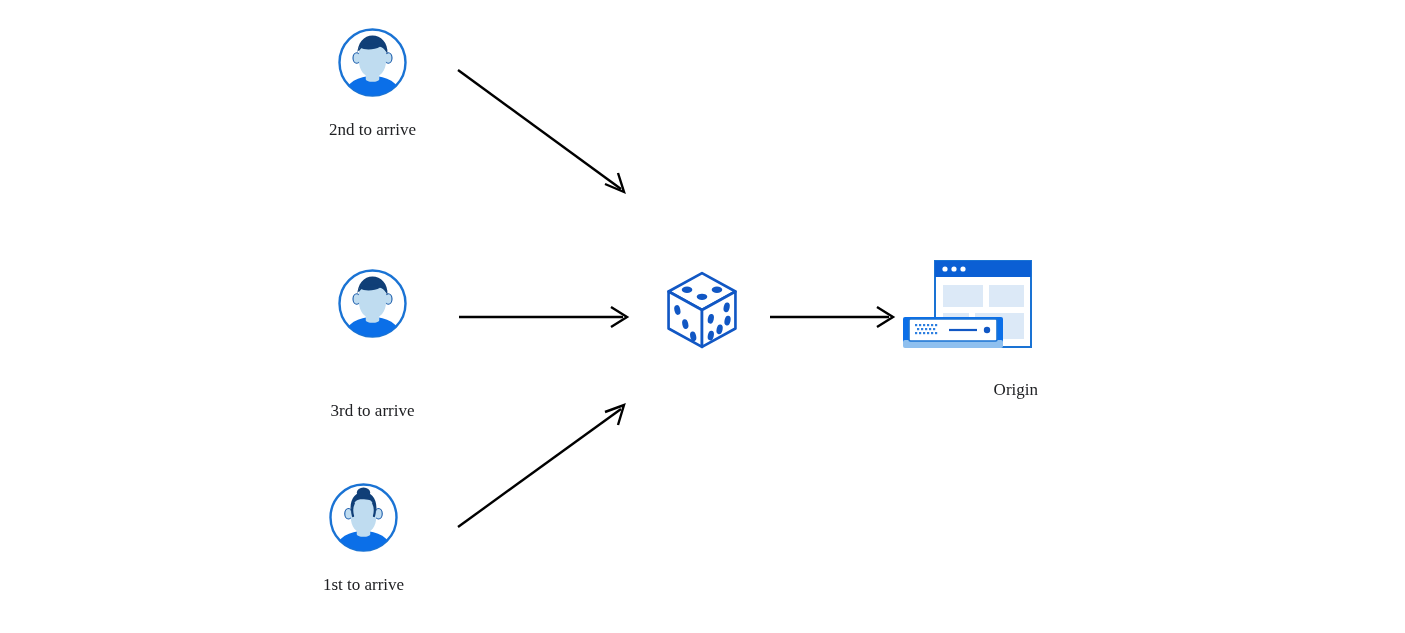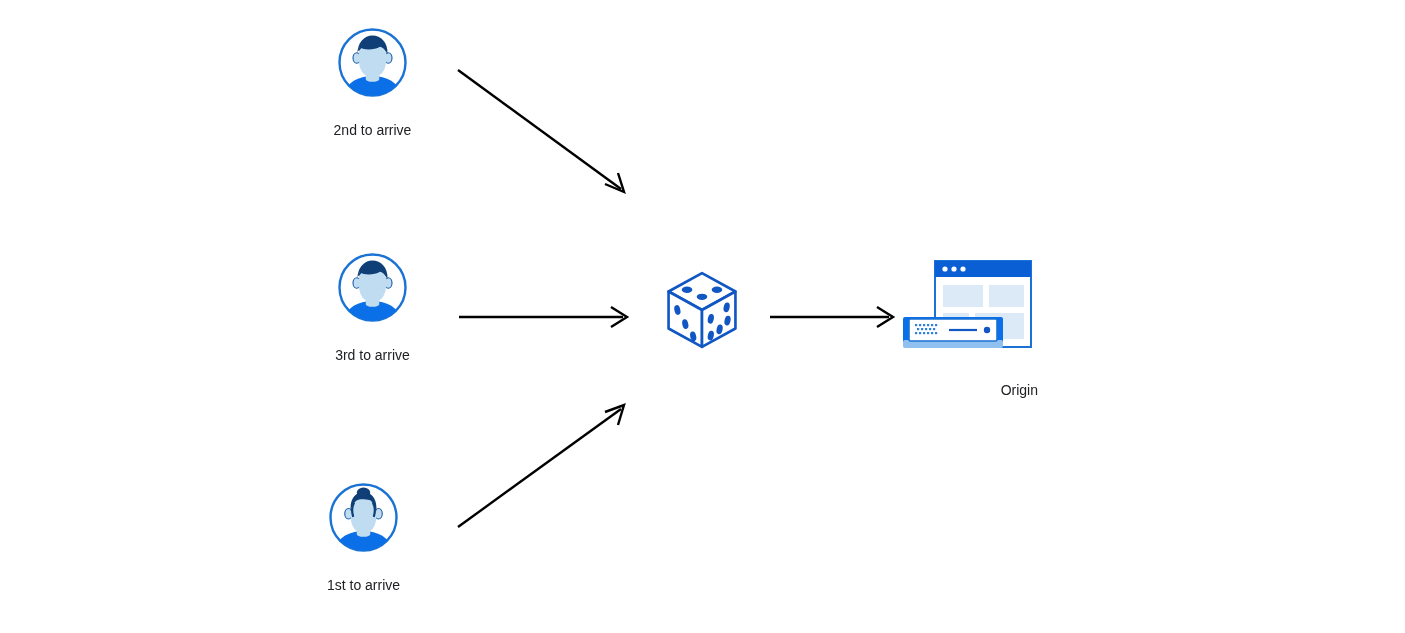--- a/index.html
+++ b/index.html
@@ -29,38 +29,38 @@
     height: 633px;
     pointer-events: none;
   }
   .node {
     position: absolute;
     display: flex;
     flex-direction: column;
     align-items: center;
   }
   .node-label {
-    font-size: 14px;
+    font-size: 17px;
     line-height: 24px;
     color: #202124;
     white-space: nowrap;
-    font-family: Liberation Sans, sans-serif;
+    font-family: Liberation Serif, serif;
   }
   .avatar-node .node-label {
     margin-top: 14px;
   }
   .origin-node .node-label {
     margin-top: 14px;
   }
   .icon-wrap {
     display: block;
   }
   
   #node-user-2nd { left: 300px; top: 25px; width: 145px; }
-  #node-user-3rd { left: 300px; top: 250px; width: 145px; }
+  #node-user-3rd { left: 300px; top: 266px; width: 145px; gap: 40px; }
   #node-user-1st { left: 291px; top: 480px; width: 145px; }
   #node-dice     { left: 658px; top: 266px; width: 88px; }
   #node-origin   { left: 893px; top: 255px; width: 145px; align-items: flex-end; }
 </style>
 </head>
 <body>
 
 <div class="canvas">
 
   <svg class="arrow-layer" viewBox="0 0 1405 633" width="1405" height="633">

